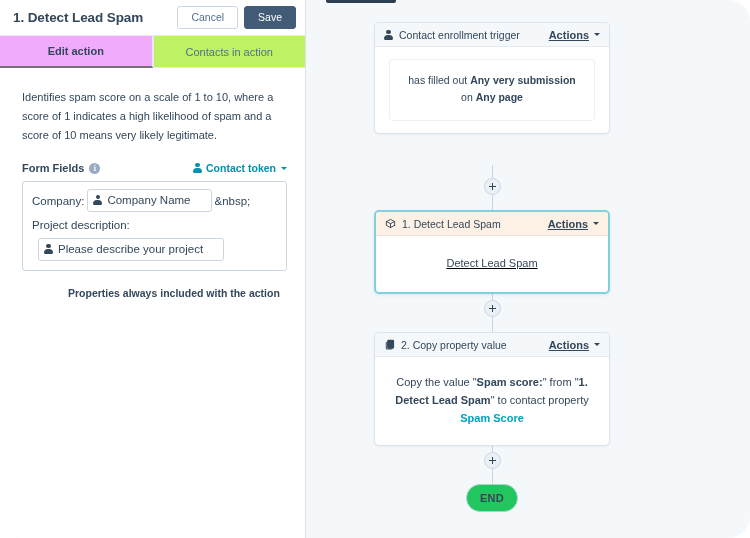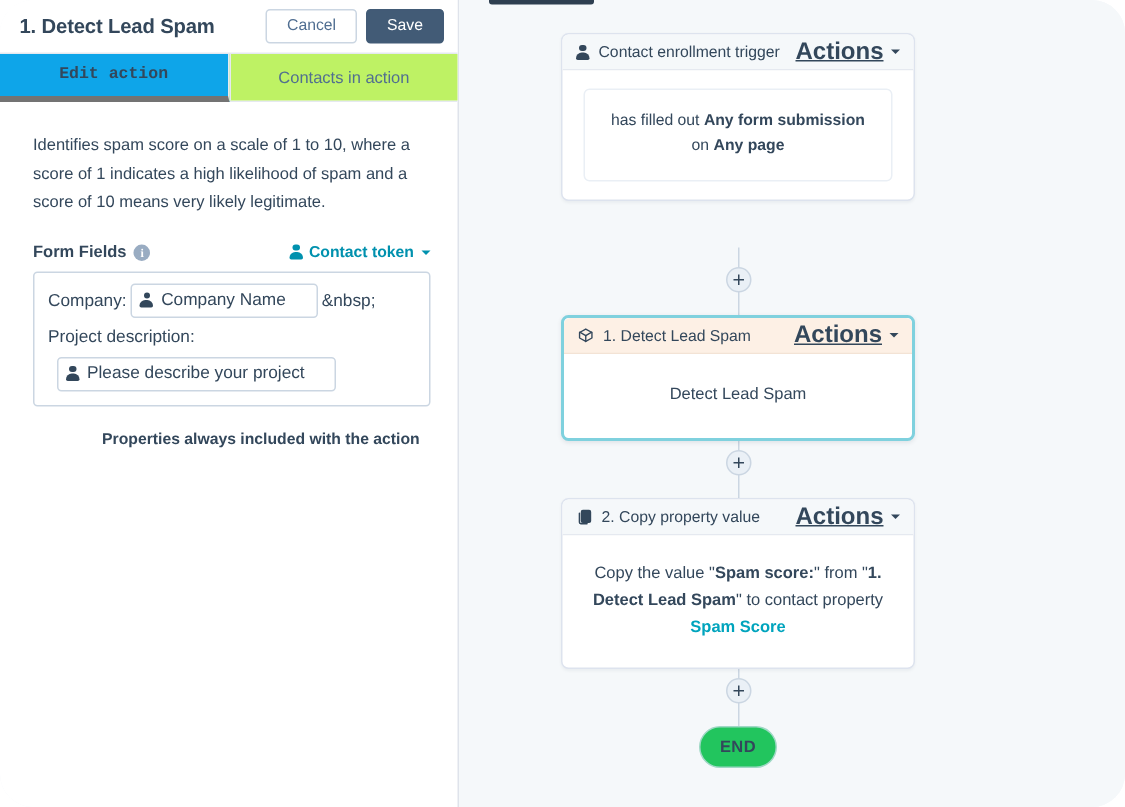--- a/index.html
+++ b/index.html
@@ -90,26 +90,25 @@
     justify-content: center;
     font-size: 11px;
     color: #516f90;
     cursor: pointer;
     box-sizing: border-box;
     background: #bef264;
     border-right: 1px solid #e5e9f0;
   }
   .tab:last-child { border-right: none; border-left: 1px solid #e5e9f0; }
   .tab.active {
-    background: #0ea5e9;
-    color: #33475b;
-    font-weight: bold;
-    border-bottom: 4px solid #737373;
+    background: #f0abfc;
+    color: #33475b;
+    font-weight: bold;
+    border-bottom: 2px solid #737373;
     margin-bottom: -1px;
-    font-family: Liberation Mono, monospace;
   }
 
   #panel-body {
     padding: 14px 18px 0 22px;
     box-sizing: border-box;
   }
 
   #description {
     font-size: 11px;
     line-height: 19px;
@@ -289,21 +288,21 @@
     color: #33475b;
     white-space: nowrap;
     overflow: hidden;
     text-overflow: ellipsis;
     flex: 1;
   }
   .actions-link {
     display: flex;
     align-items: center;
     gap: 4px;
-    font-size: 16px;
+    font-size: 11px;
     font-weight: bold;
     color: #33475b;
     cursor: pointer;
     justify-content: flex-end;
   }
   .actions-link span.lbl { text-decoration: underline; }
 
   .card-body {
     padding: 12px 14px;
     box-sizing: border-box;
@@ -461,21 +460,21 @@
         </span>
         <span class="card-header-title">Contact enrollment trigger</span>
         <span class="actions-link">
           <span class="lbl">Actions</span>
           <span class="caret-down"></span>
         </span>
       </div>
       <div class="card-body">
         <div class="trigger-inner">
           <div class="trigger-line">
-            <span>has filled out </span><b>Any form submission</b>
+            <span>has filled out </span><b>Any very submission</b>
           </div>
           <div class="trigger-line">
             <span>on </span><b>Any page</b>
           </div>
         </div>
       </div>
     </div>
 
     <div class="plus-node" style="left:178px; top:178px;"></div>
 
@@ -487,21 +486,21 @@
             <path d="M3.3 7.5L12 12.5l8.7-5"></path>
             <path d="M12 12.5V21"></path>
           </svg>
         </span>
         <span class="card-header-title">1. Detect Lead Spam</span>
         <span class="actions-link">
           <span class="lbl">Actions</span>
           <span class="caret-down"></span>
         </span>
       </div>
-      <div class="card-body" style="padding:18px 14px 20px;">
+      <div class="card-body" style="padding:18px 14px 20px;text-decoration:underline;">
         <div class="body-center">Detect Lead Spam</div>
       </div>
     </div>
 
     <div class="plus-node" style="left:178px; top:300px;"></div>
 
     <div class="card" style="left:68px; top:332px;">
       <div class="card-header">
         <span class="hdr-icon">
           <svg width="11" height="11" viewBox="0 0 24 24" fill="none" stroke="#33475b" stroke-width="2.2" stroke-linecap="round" stroke-linejoin="round">

